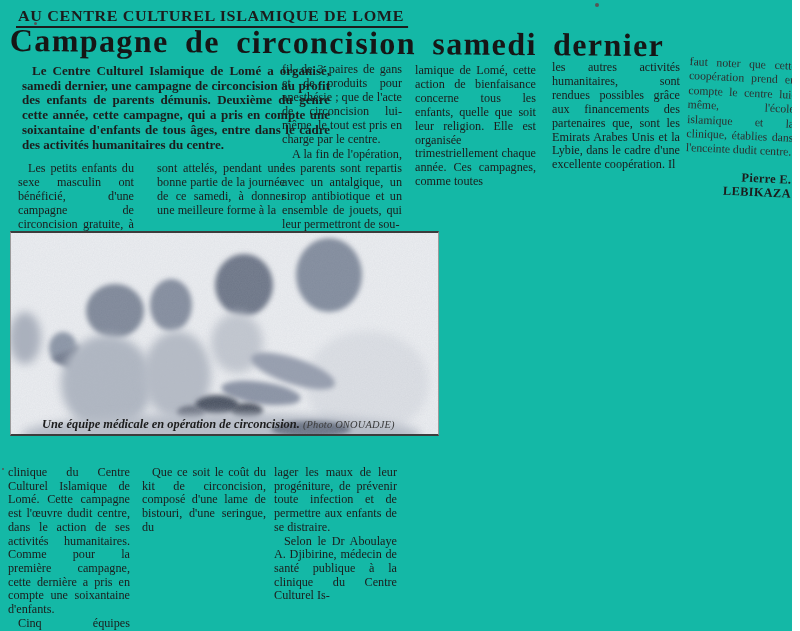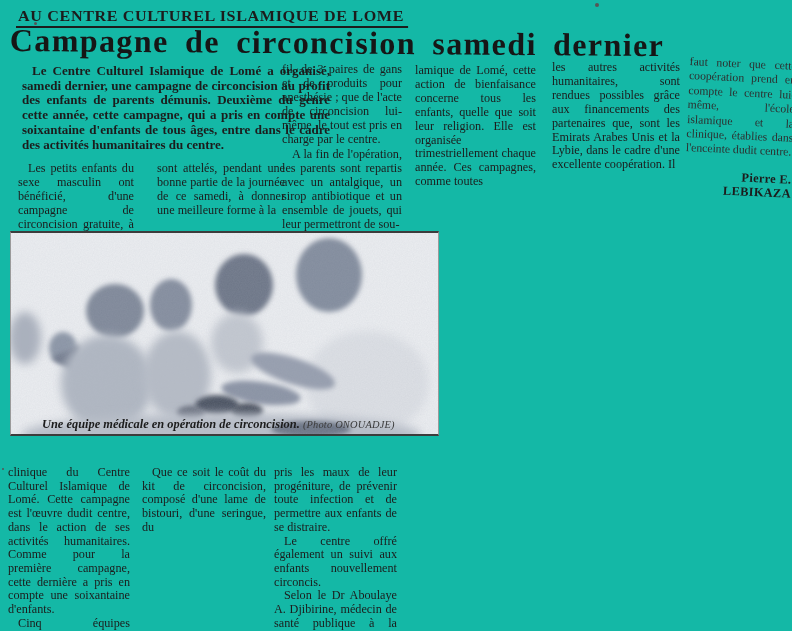--- a/index.html
+++ b/index.html
@@ -178,22 +178,21 @@
   <div class="abs col bcol1">
     <p>clinique du Centre Culturel Islamique de Lomé. Cette campagne est l'œuvre dudit centre, dans le action de ses activités humanitaires. Comme pour la première campagne, cette dernière a pris en compte une soixantaine d'enfants.</p>
     <p class="ind">Cinq équipes d'infirmiers et d'infirmières se</p>
   </div>
 
   <div class="abs col bcol2">
     <p class="ind">Que ce soit le coût du kit de circoncision, composé d'une lame de bistouri, d'une seringue, du</p>
   </div>
 
   <div class="abs col bcol3">
-    <p>pris les maux de leur progéniture, de prévenir toute infection et de permettre aux enfants de se distraire.</p>
-    <p class="ind">Le centre offré également un suivi aux enfants nouvellement circoncis.</p>
+    <p>lager les maux de leur progéniture, de prévenir toute infection et de permettre aux enfants de se distraire.</p>
     <p class="ind">Selon le Dr Aboulaye A. Djibirine, médecin de santé publique à la clinique du Centre Culturel Is-</p>
   </div>
 
   <div class="abs speck sp1"></div>
   <div class="abs speck sp2"></div>
   <div class="abs speck sp3"></div>
   <div class="abs speck sp4"></div>
 
 </div>
 

